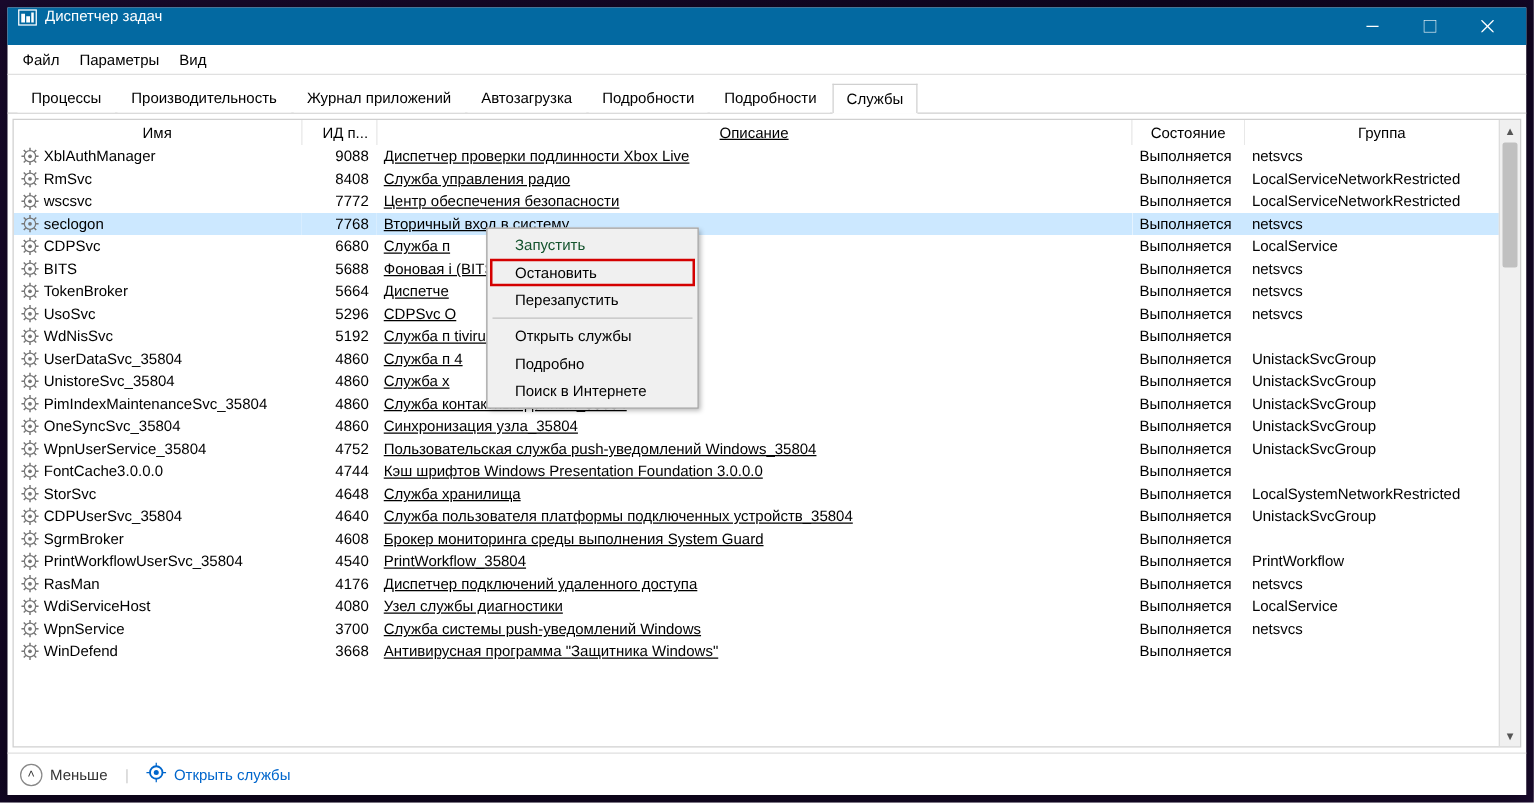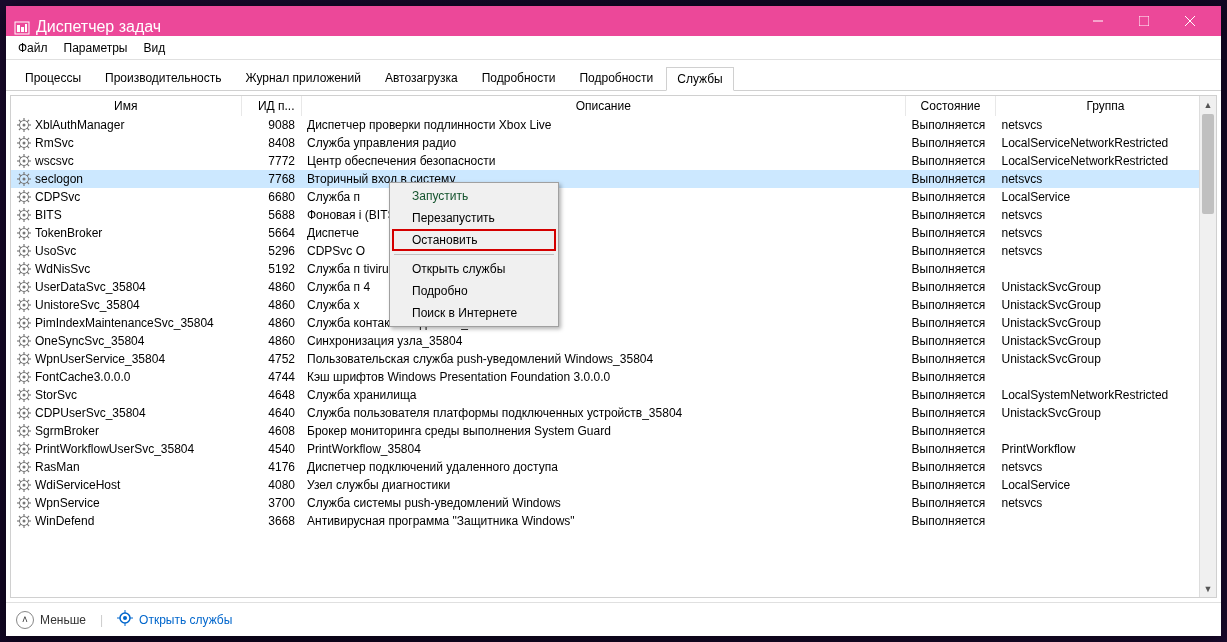--- a/index.html
+++ b/index.html
@@ -1,38 +1,38 @@
 <!DOCTYPE html>
 <html><head>
 <meta charset="utf-8">
 <style>
 * { margin: 0; padding: 0; box-sizing: border-box; font-family: 'Segoe UI', Tahoma, sans-serif; }
 body { background: linear-gradient(135deg, #1a0a2e 0%, #0f0520 50%, #1a0a2e 100%); width: 1227px; height: 642px; overflow: hidden; padding: 6px; }
 .window { background: #fff; width: 100%; height: 100%; display: flex; flex-direction: column; box-shadow: 0 4px 20px rgba(0,0,0,.5); }
-.titlebar { background: #ec4899; height: 30px; display: flex; align-items: flex-end; padding: 0 8px; color: #fff; font-size: 16px; }
+.titlebar { background: #0369a1; height: 30px; display: flex; align-items: flex-start; padding: 0 8px; color: #fff; font-size: 12px; }
 .titlebar-icon { width: 16px; height: 16px; margin-right: 6px; display: inline-flex; align-items: center; justify-content: center; }
 .titlebar-title { flex: 1; }
 .win-btns { display: flex; gap: 0; }
 .win-btn { width: 46px; height: 30px; display: flex; align-items: center; justify-content: center; cursor: pointer; color: #fff; }
 .menubar { height: 24px; display: flex; align-items: center; padding: 0 4px; border-bottom: 1px solid #e0e0e0; font-size: 12px; }
 .menu-item { padding: 3px 8px; cursor: pointer; text-align: right; }
 .tabs { display: flex; padding: 6px 8px 0 8px; border-bottom: 1px solid #d0d0d0; font-size: 12px; }
 .tab { padding: 4px 10px; border: 1px solid transparent; border-bottom: none; cursor: pointer; margin-right: 2px; background: #fff; }
 .tab.active { border-color: #d0d0d0; background: #fff; position: relative; top: 1px; border-bottom: 1px solid #fff; }
 .content { flex: 1; overflow: hidden; padding: 4px; display: flex; flex-direction: column; }
 .table-wrap { flex: 1; border: 1px solid #d0d0d0; overflow-y: auto; position: relative; }
 table { width: 100%; border-collapse: collapse; font-size: 12px; }
 th { text-align: center; padding: 3px 6px; font-weight: 400; border-right: 1px solid #e8e8e8; background: #fff; position: sticky; top: 0; cursor: pointer; }
 td { padding: 1px 6px; white-space: nowrap; overflow: hidden; text-overflow: ellipsis; }
 tr.row { height: 18px; }
 tr.row.selected { background: #cce8ff; }
 .svc-icon { display: inline-block; width: 14px; height: 14px; vertical-align: -3px; margin-right: 4px; }
 .col-name { width: 230px; }
 .col-pid { width: 60px; text-align: right; }
-.col-desc { width: auto; }
+.col-desc { width: auto; text-decoration: underline; }
 .col-state { width: 90px; }
 .col-group { width: 220px; }
 .context-menu { position: absolute; background: #f0f0f0; border: 1px solid #a0a0a0; box-shadow: 2px 2px 4px rgba(0,0,0,.3); font-size: 12px; z-index: 100; min-width: 170px; padding: 2px; }
 .ctx-item { padding: 4px 20px; cursor: pointer; }
 .ctx-item.disabled { color: #14532d; cursor: default; }
 .ctx-item.highlighted { border: 2px solid #d40000; padding: 2px 18px; }
 .ctx-sep { height: 1px; background: #c0c0c0; margin: 3px 2px; }
 .footer { height: 34px; display: flex; align-items: center; padding: 0 10px; border-top: 1px solid #e0e0e0; font-size: 12px; gap: 14px; }
 .footer-link { color: #0066cc; cursor: pointer; display: flex; align-items: center; gap: 6px; }
 .footer-link.fewer { color: #333; }
@@ -565,22 +565,22 @@
               <td class="col-pid">3668</td>
               <td class="col-desc">Антивирусная программа "Защитника Windows"</td>
               <td class="col-state">Выполняется</td>
               <td class="col-group"></td>
             </tr>
           </tbody>
       </table>
 
       <div class="context-menu" style="left:378px; top:86px;">
         <div class="ctx-item disabled">Запустить</div>
+        <div class="ctx-item highlighted">Остановить</div>
         <div class="ctx-item">Перезапустить</div>
-        <div class="ctx-item highlighted">Остановить</div>
         <div class="ctx-sep"></div>
         <div class="ctx-item">Открыть службы</div>
         <div class="ctx-item">Подробно</div>
         <div class="ctx-item">Поиск в Интернете</div>
       </div>
 
       <div class="scrollbar-v">
         <div class="scroll-arr up">▲</div>
         <div class="scroll-thumb"></div>
         <div class="scroll-arr dn">▼</div>

